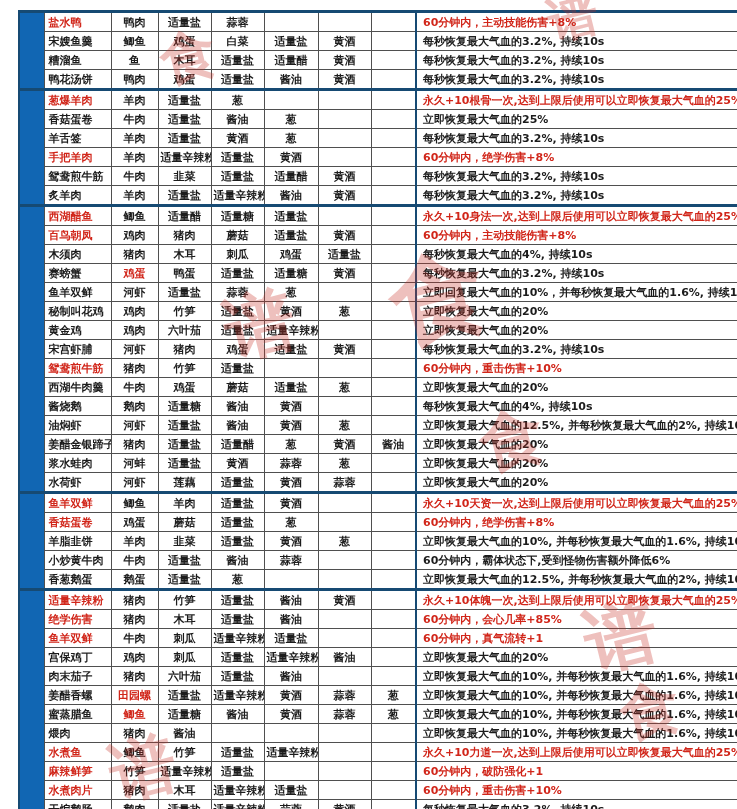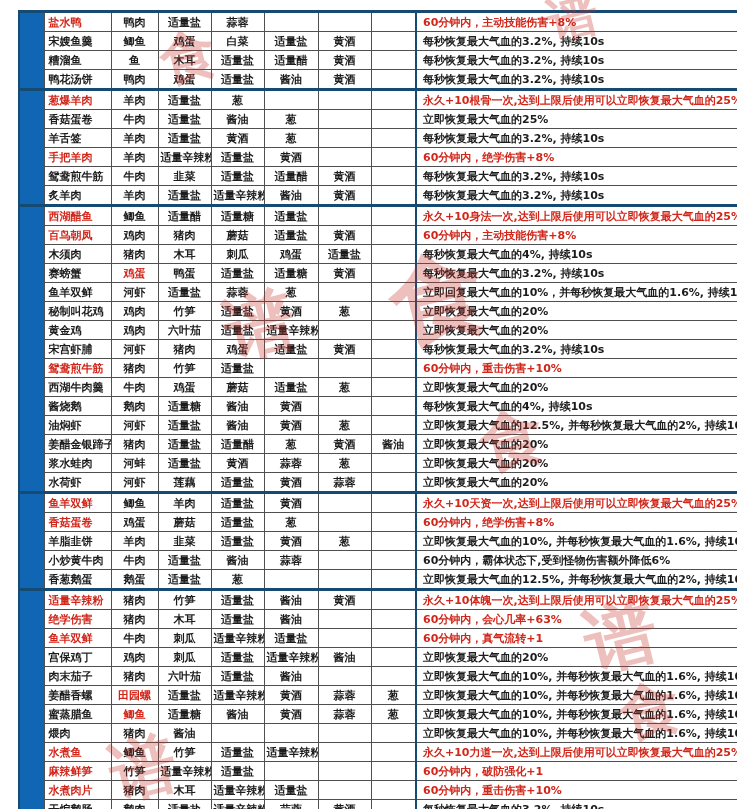--- a/index.html
+++ b/index.html
@@ -380,21 +380,21 @@
         <td class="effect red">永久+10体魄一次,达到上限后使用可以立即恢复最大气血的25%</td>
       </tr>
       <tr>
         <td class="dish red">绝学伤害</td>
         <td class="ing">猪肉</td>
         <td class="ing">木耳</td>
         <td class="ing">适量盐</td>
         <td class="ing">酱油</td>
         <td class="ing"></td>
         <td class="ing"></td>
-        <td class="effect red">60分钟内，会心几率+63%</td>
+        <td class="effect red">60分钟内，会心几率+85%</td>
       </tr>
       <tr>
         <td class="dish red">鱼羊双鲜</td>
         <td class="ing">牛肉</td>
         <td class="ing">刺瓜</td>
         <td class="ing">适量辛辣粉</td>
         <td class="ing">适量盐</td>
         <td class="ing"></td>
         <td class="ing"></td>
         <td class="effect red">60分钟内，真气流转+1</td>

